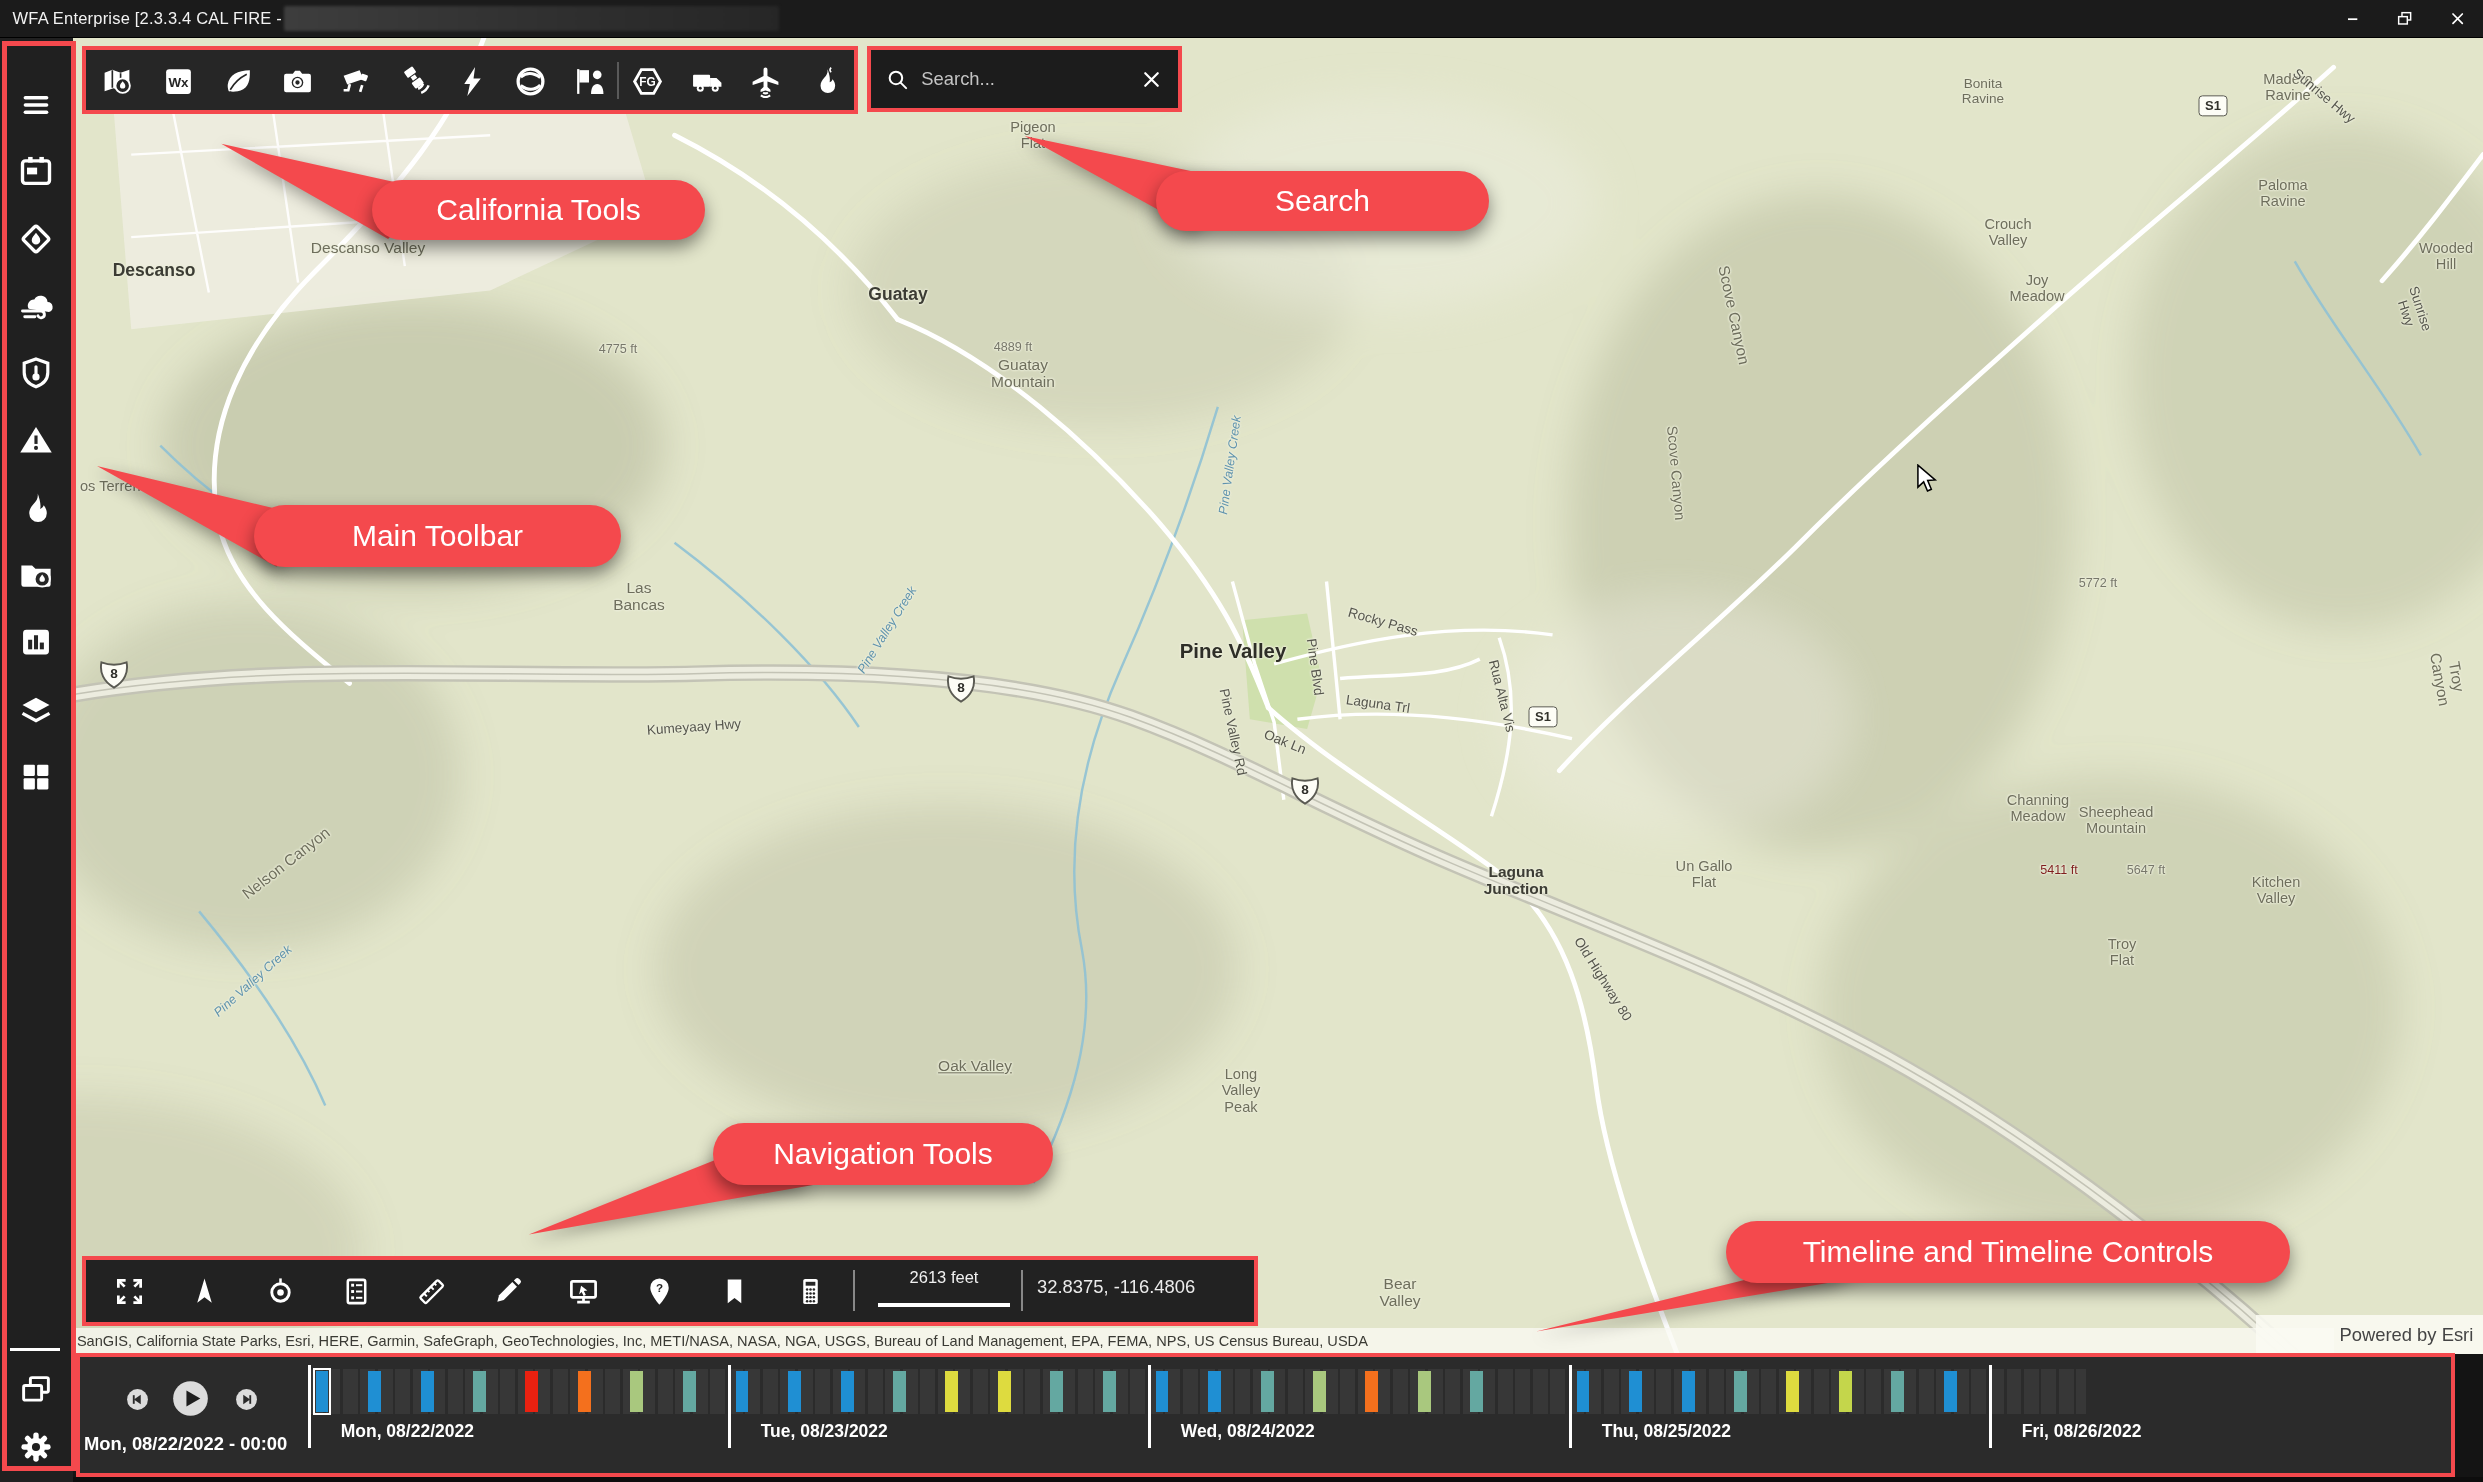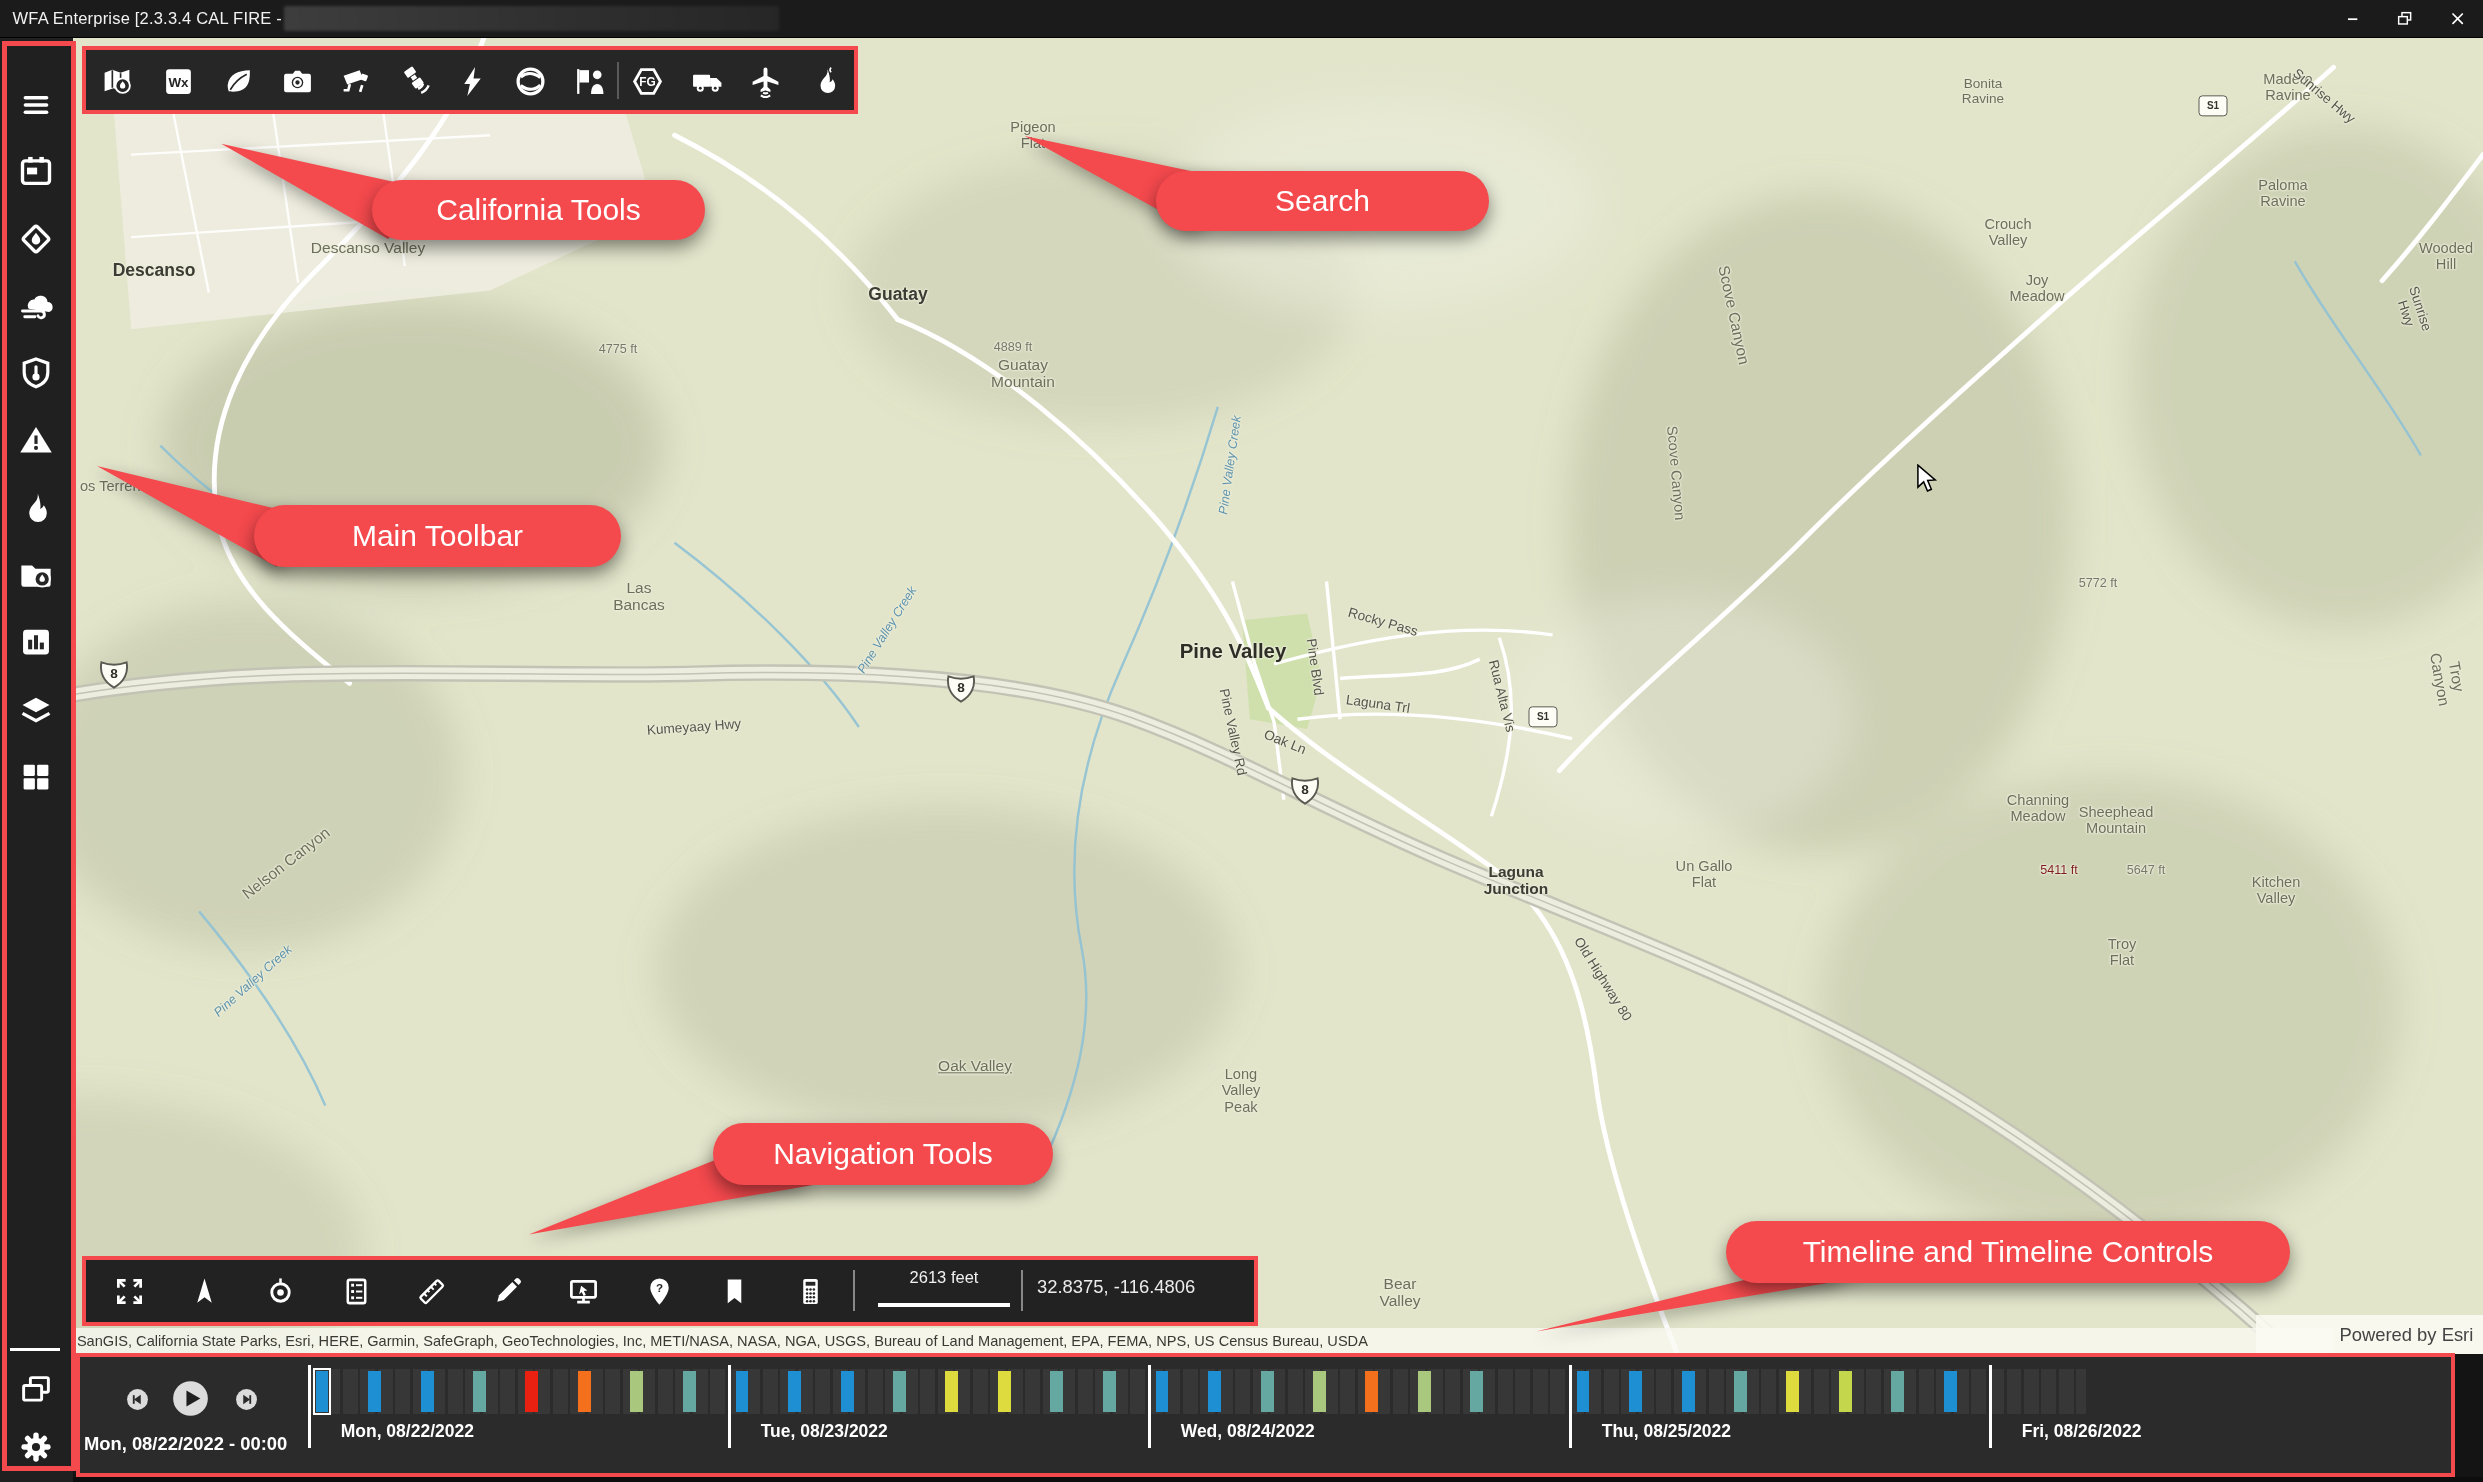--- a/index.html
+++ b/index.html
@@ -26,21 +26,21 @@
                    z-index:55;pointer-events:none;}
 
   
   #map{position:absolute;left:73px;top:38px;width:2410px;height:1316px;background:#e2e5ca;overflow:hidden;z-index:10;}
   #map-svg{position:absolute;left:0;top:0;}
   .map-label{position:absolute;transform:translate(-50%,-50%);white-space:pre-line;text-align:center;
              line-height:1.12;color:#6e6e5c;
              text-shadow:0 0 1.9px #eceedb,0 0 1.9px #eceedb,0 0 2.9px #eceedb,0 0 2.9px #eceedb;pointer-events:none;}
   .shield{position:absolute;transform:translate(-50%,-50%);pointer-events:none;}
   .shield-rect{min-width:29px;height:21.3px;padding:0 5px;background:#fdfdf6;border:1.9px solid #5a5a52;border-radius:3.9px;
-               color:#33332c;font-size:10px;font-weight:bold;display:flex;align-items:center;justify-content:center;}
+               color:#33332c;font-size:13px;font-weight:bold;display:flex;align-items:center;justify-content:center;}
   .shield-i{width:29px;height:31px;position:relative;}
   .shield-i svg{position:absolute;left:0;top:0;width:100%;height:100%;}
   .shield-i span{position:absolute;left:0;top:6.8px;width:100%;text-align:center;font-size:13.6px;font-weight:bold;color:#2f2f2a;}
 
   #attribution{position:absolute;left:0;bottom:0;width:2261px;height:26px;background:rgba(250,250,243,.78);
                color:#3a3a34;font-size:14.6px;line-height:26px;padding-left:3.9px;white-space:nowrap;overflow:hidden;}
   #powered-by{position:absolute;right:0;bottom:0;width:227px;height:39px;background:rgba(250,250,242,.88);
               color:#444;font-size:18.4px;display:flex;align-items:center;justify-content:flex-end;padding-right:9.7px;}
 
   
@@ -433,20 +433,30 @@
             <path fill="#fff" d="M16 2.5c1.1 0 1.9.9 1.9 2v6.2l10.6 5.6v3l-10.6-3.2v5.2l2.9 2.6v2.3L16 24.7l-4.8 1.5v-2.3l2.9-2.6v-5.2L3.5 19.3v-3l10.6-5.6V4.5c0-1.1.8-2 1.9-2z"></path>
             <path fill="none" stroke="#fff" stroke-width="2" d="M11.5 29.5a7.5 7.5 0 009 0M13.7 26.8a4.2 4.2 0 004.6 0"></path>
           </svg></div>
         <div class="tb-icon" style="left: 740px;"><svg viewBox="0 0 32 32">
             <path fill="#fff" d="M17 4c.5 3.8-1.1 6-3 8.2-1.9 2.3-3.8 4.6-3.8 7.9a7.1 7.1 0 0014.2 0c0-2.5-1-4.5-2.5-6.4-.5 1.5-1.4 2.5-2.9 3 .9-3.4-.5-8.8-2-12.7z"></path>
             <path fill="none" stroke="#fff" stroke-width="1.6" d="M20.5 2.5c-1.5 1.5-1.5 3 0 4.5"></path>
           </svg></div>
       </div>
   </div>
 
+  <div id="search-box" class="redbox">
+    <span id="search-icon"><svg viewBox="0 0 32 32">
+          <circle cx="14" cy="14" r="8" fill="none" stroke="#fff" stroke-width="2.6"></circle>
+          <path d="M20 20l7 7" stroke="#fff" stroke-width="2.6" stroke-linecap="round"></path>
+        </svg></span>
+    <input id="search-input" type="text" placeholder="Search..." style="">
+    <span id="search-clear"><svg viewBox="0 0 32 32">
+          <path d="M8 8l16 16M24 8L8 24" stroke="#fff" stroke-width="2.8" stroke-linecap="round"></path>
+        </svg></span>
+  </div>
 
   <div id="nav-toolbar" class="redbox">
     <div id="nav-icons" style="position:relative;width:100%;height:100%;">
       <div class="tb-divider" id="nav-divider-1"></div>
       <div id="scale-label">2613 feet</div>
       <div id="scale-bar"></div>
       <div class="tb-divider" id="nav-divider-2"></div>
       <div id="nav-coords">32.8375, -116.4806</div>
     <div class="tb-icon" style="left: 43px;"><svg viewBox="0 0 32 32">
             <g stroke="#fff" stroke-width="2.8" fill="none">

